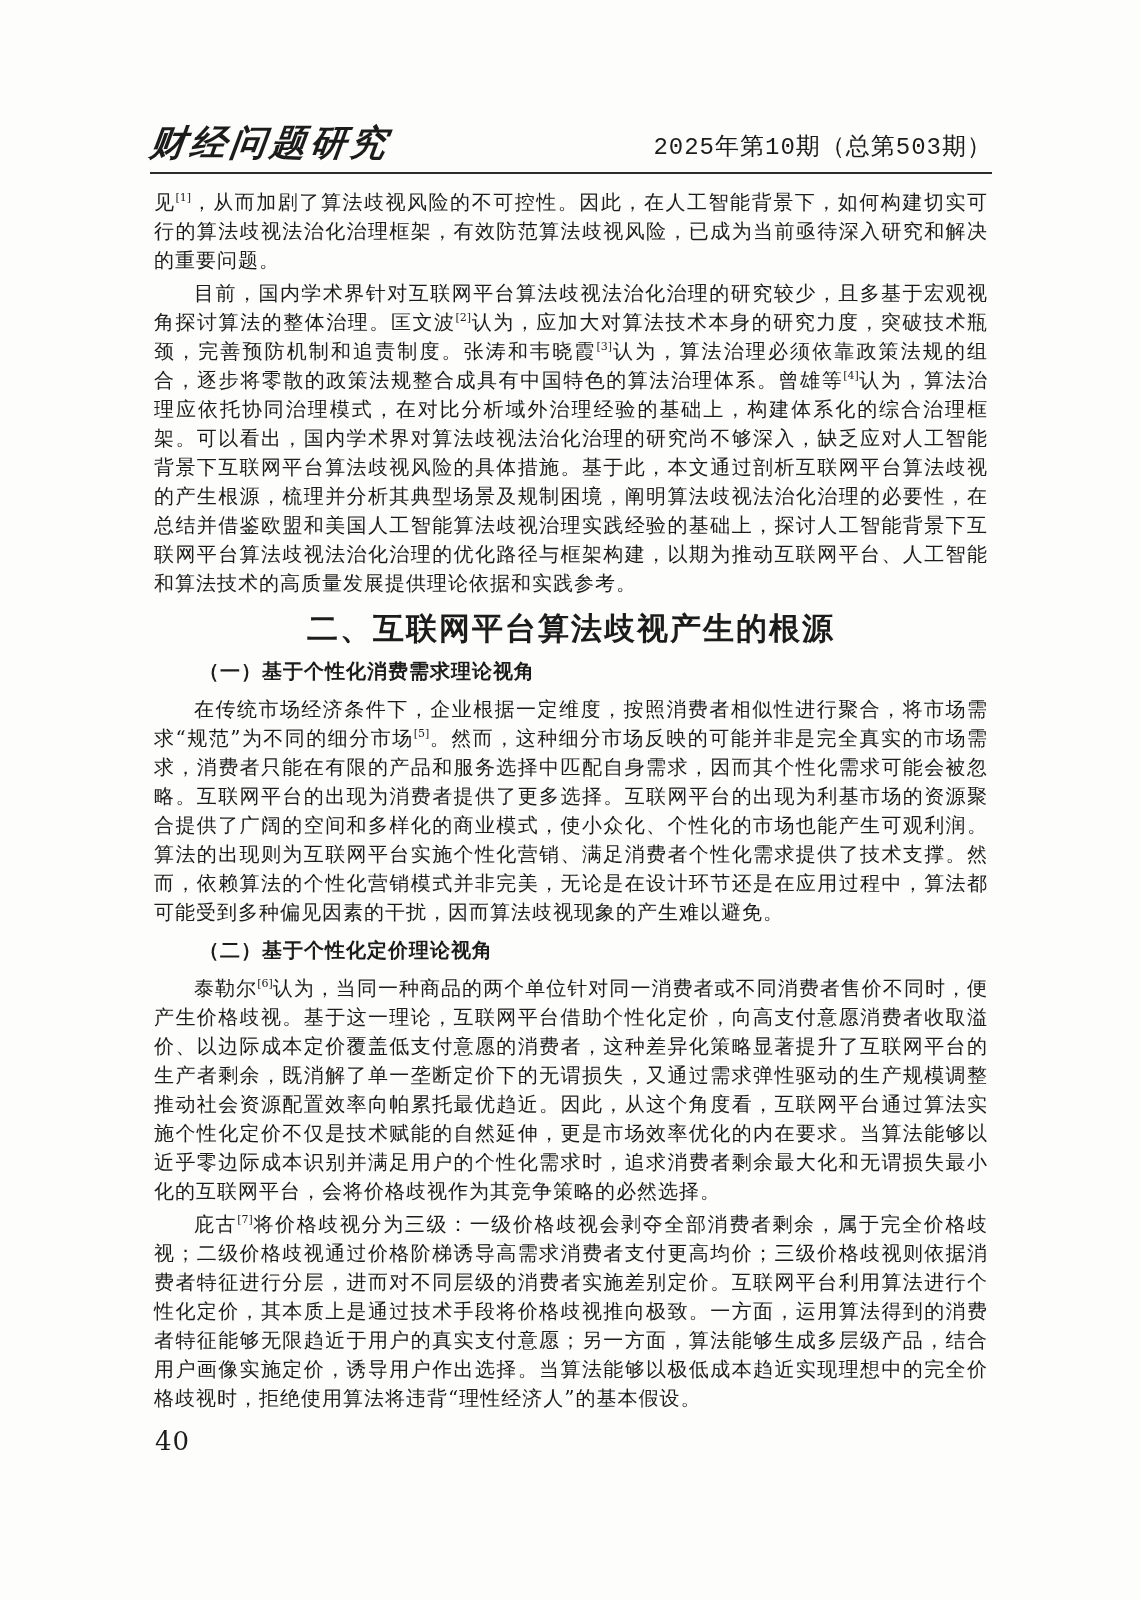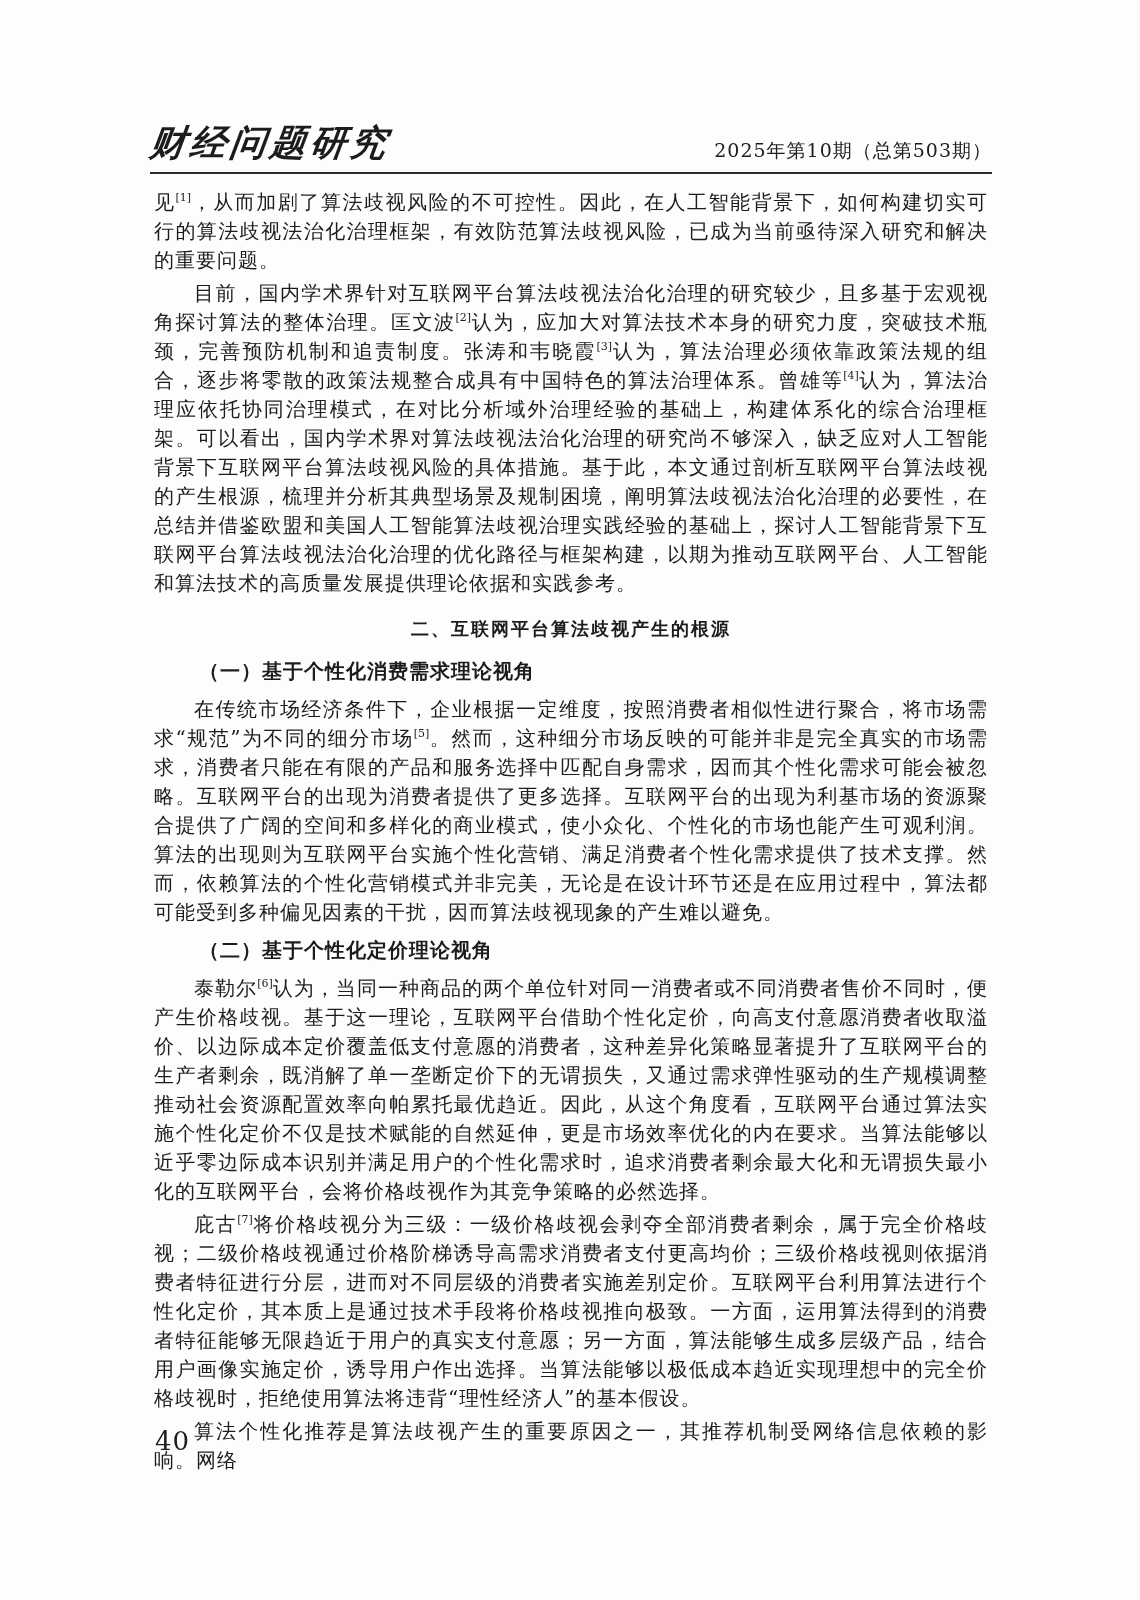--- a/index.html
+++ b/index.html
@@ -25,24 +25,25 @@
   .journal-logo {
     font-size: 36px;
     font-weight: bold;
     font-style: italic;
     letter-spacing: 4px;
     line-height: 1;
     transform: skewX(-7deg);
     padding-bottom: 4px;
   }
   .issue-info {
-    font-size: 19px;
+    font-size: 24px;
     line-height: 1;
     letter-spacing: 1px;
     padding-bottom: 4px;
+    font-family: Liberation Mono, monospace;
   }
   .header-rule {
     position: absolute;
     left: 150px; top: 172px; width: 842px;
     height: 0;
     border-top: 2px solid #2c2c2c;
   }
 
   
   .article {
@@ -59,21 +60,21 @@
   }
   .para.noindent { text-indent: 0; }
   sup.cite {
     font-size: 11px;
     letter-spacing: 0;
     vertical-align: super;
     line-height: 0;
   }
   .section-heading {
     margin: 16px 0 14px 0;
-    font-size: 18px;
+    font-size: 31px;
     font-weight: bold;
     text-align: center;
     letter-spacing: 2px;
     line-height: 29px;
     font-family: "DejaVu Sans", "Liberation Sans", sans-serif;
   }
   .subsection-heading {
     margin: 9px;
     font-size: 20px;
     font-weight: bold;
@@ -114,19 +115,18 @@
 
     <p class="para">在传统市场经济条件下，企业根据一定维度，按照消费者相似性进行聚合，将市场需求“规范”为不同的细分市场<sup class="cite">[5]</sup>。然而，这种细分市场反映的可能并非是完全真实的市场需求，消费者只能在有限的产品和服务选择中匹配自身需求，因而其个性化需求可能会被忽略。互联网平台的出现为消费者提供了更多选择。互联网平台的出现为利基市场的资源聚合提供了广阔的空间和多样化的商业模式，使小众化、个性化的市场也能产生可观利润。算法的出现则为互联网平台实施个性化营销、满足消费者个性化需求提供了技术支撑。然而，依赖算法的个性化营销模式并非完美，无论是在设计环节还是在应用过程中，算法都可能受到多种偏见因素的干扰，因而算法歧视现象的产生难以避免。</p>
 
     <h3 class="subsection-heading">（二）基于个性化定价理论视角</h3>
 
     <p class="para">泰勒尔<sup class="cite">[6]</sup>认为，当同一种商品的两个单位针对同一消费者或不同消费者售价不同时，便产生价格歧视。基于这一理论，互联网平台借助个性化定价，向高支付意愿消费者收取溢价、以边际成本定价覆盖低支付意愿的消费者，这种差异化策略显著提升了互联网平台的生产者剩余，既消解了单一垄断定价下的无谓损失，又通过需求弹性驱动的生产规模调整推动社会资源配置效率向帕累托最优趋近。因此，从这个角度看，互联网平台通过算法实施个性化定价不仅是技术赋能的自然延伸，更是市场效率优化的内在要求。当算法能够以近乎零边际成本识别并满足用户的个性化需求时，追求消费者剩余最大化和无谓损失最小化的互联网平台，会将价格歧视作为其竞争策略的必然选择。</p>
 
     <p class="para">庇古<sup class="cite">[7]</sup>将价格歧视分为三级：一级价格歧视会剥夺全部消费者剩余，属于完全价格歧视；二级价格歧视通过价格阶梯诱导高需求消费者支付更高均价；三级价格歧视则依据消费者特征进行分层，进而对不同层级的消费者实施差别定价。互联网平台利用算法进行个性化定价，其本质上是通过技术手段将价格歧视推向极致。一方面，运用算法得到的消费者特征能够无限趋近于用户的真实支付意愿；另一方面，算法能够生成多层级产品，结合用户画像实施定价，诱导用户作出选择。当算法能够以极低成本趋近实现理想中的完全价格歧视时，拒绝使用算法将违背“理性经济人”的基本假设。</p>
 
 
-    <p class="para">算法个性化推荐是算法歧视产生的重要原因之一，其推荐机制受网络信息依赖的影响。网络</p>
 
   </div>
 
   <div class="page-number">40</div>
 
 </div>
 
 </body></html>

